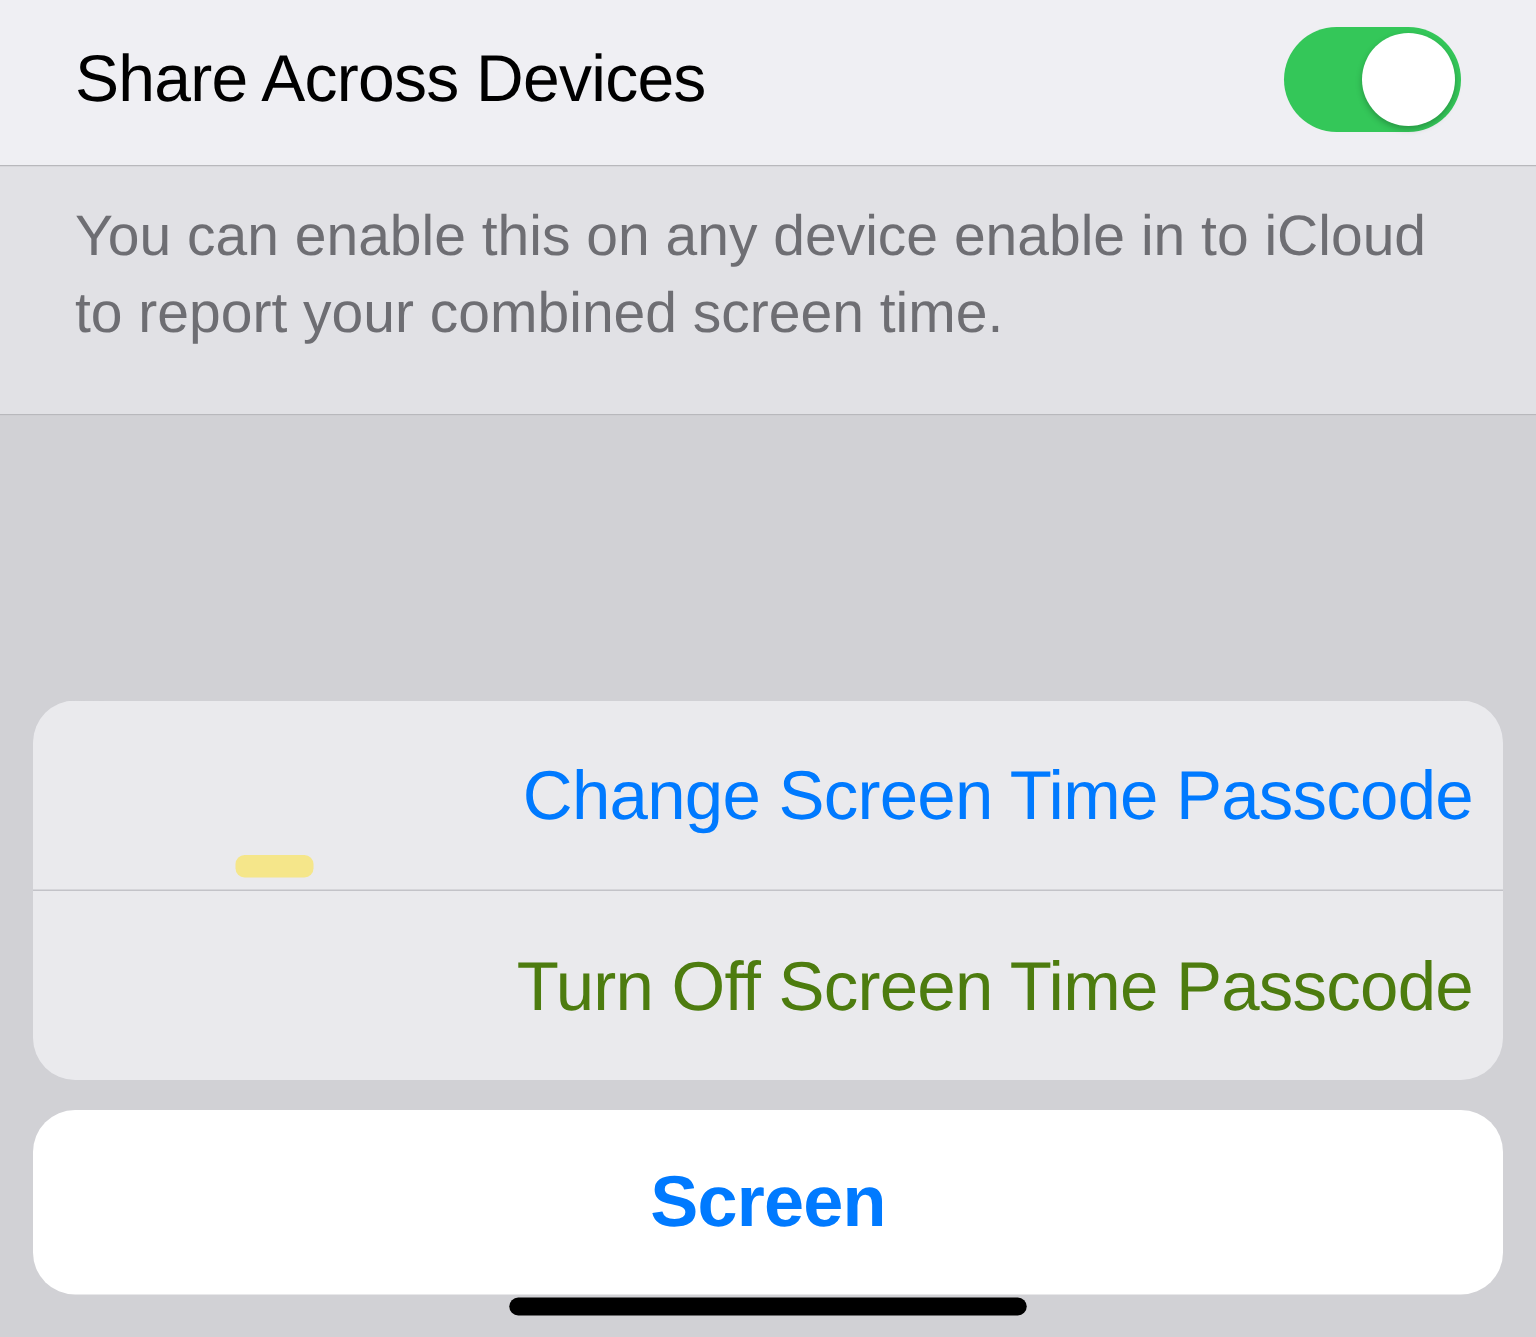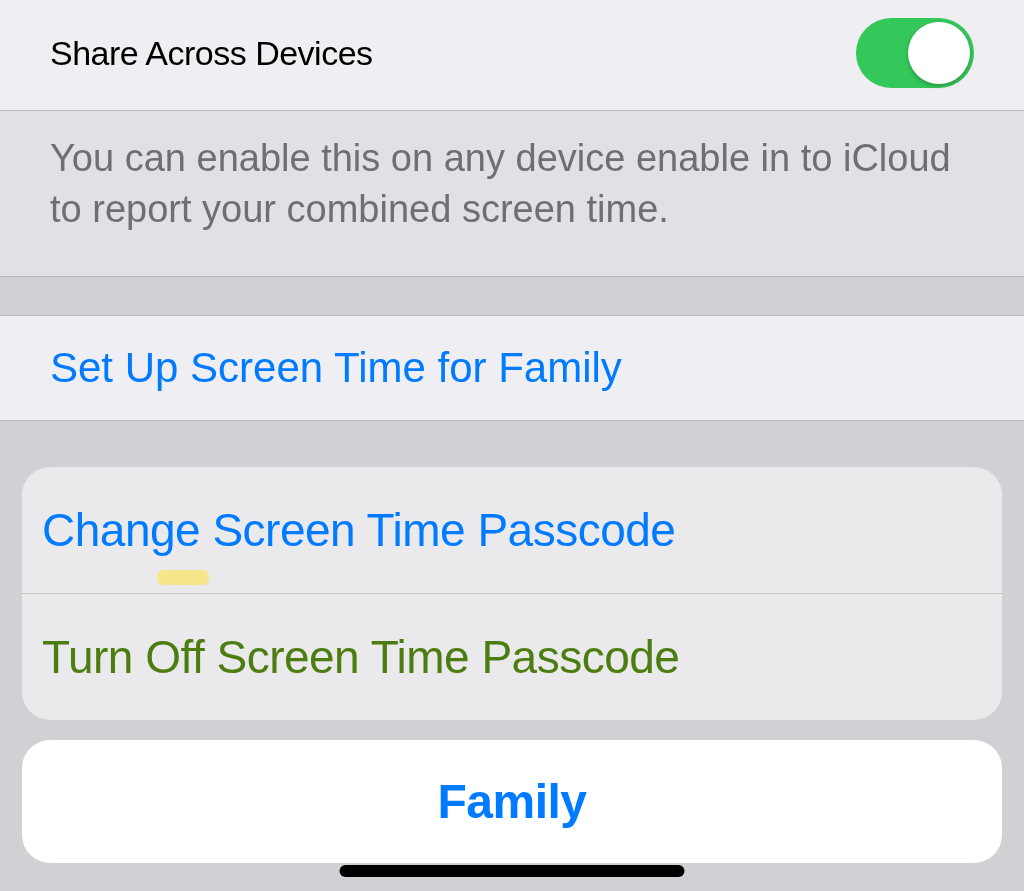--- a/index.html
+++ b/index.html
@@ -19,21 +19,21 @@
   
   .row {
     background: #efeff3;
     border-bottom: 1px solid #b8b8bc;
     padding: 18px 50px 22px 50px;
     display: flex;
     align-items: center;
     justify-content: space-between;
   }
   .row-label {
-    font-size: 34px;
+    font-size: 44px;
     color: #000;
     font-weight: 400;
     letter-spacing: -0.5px;
   }
 
   
   .toggle {
     width: 118px;
     height: 70px;
     background: #34c759;
@@ -85,21 +85,21 @@
 
   .sheet-group {
     border-radius: 28px;
     overflow: hidden;
     backdrop-filter: blur(20px);
     background: rgba(235,235,238,0.95);
     margin-bottom: 20px;
   }
   .sheet-option {
     padding: 36px 20px;
-    text-align: left;
+    text-align: right;
     font-size: 46px;
     letter-spacing: -0.5px;
     border-bottom: 1px solid rgba(120,120,130,0.35);
     position: relative;
   }
   .sheet-option:last-child { border-bottom: none; }
   .sheet-option.blue { color: #007aff; }
   .sheet-option.red  { color: #4d7c0f; }
 
   .highlight-mark {
@@ -147,32 +147,31 @@
     <span class="row-label">Share Across Devices</span>
     <div class="toggle">
       <div class="toggle-knob"></div>
     </div>
   </div>
 
   <div class="section-footer">You can enable this on any device enable in to iCloud to report your combined screen time.</div>
 
   <div class="gap"></div>
 
-  <div class="back-row">Set Up Screen Time for Family</div>
 
 </div>
 
 <div class="sheet-wrap">
   <div class="sheet-group">
     <div class="sheet-option blue">
       <span>Change Screen Time Passcode</span>
       <div class="highlight-mark"></div>
     </div>
     <div class="sheet-option red">
       <span>Turn Off Screen Time Passcode</span>
     </div>
   </div>
   <div class="cancel-group">
-    <div class="cancel-btn">Family</div>
+    <div class="cancel-btn">Screen</div>
   </div>
 </div>
 
 <div class="home-indicator"></div>
 
 </body></html>

